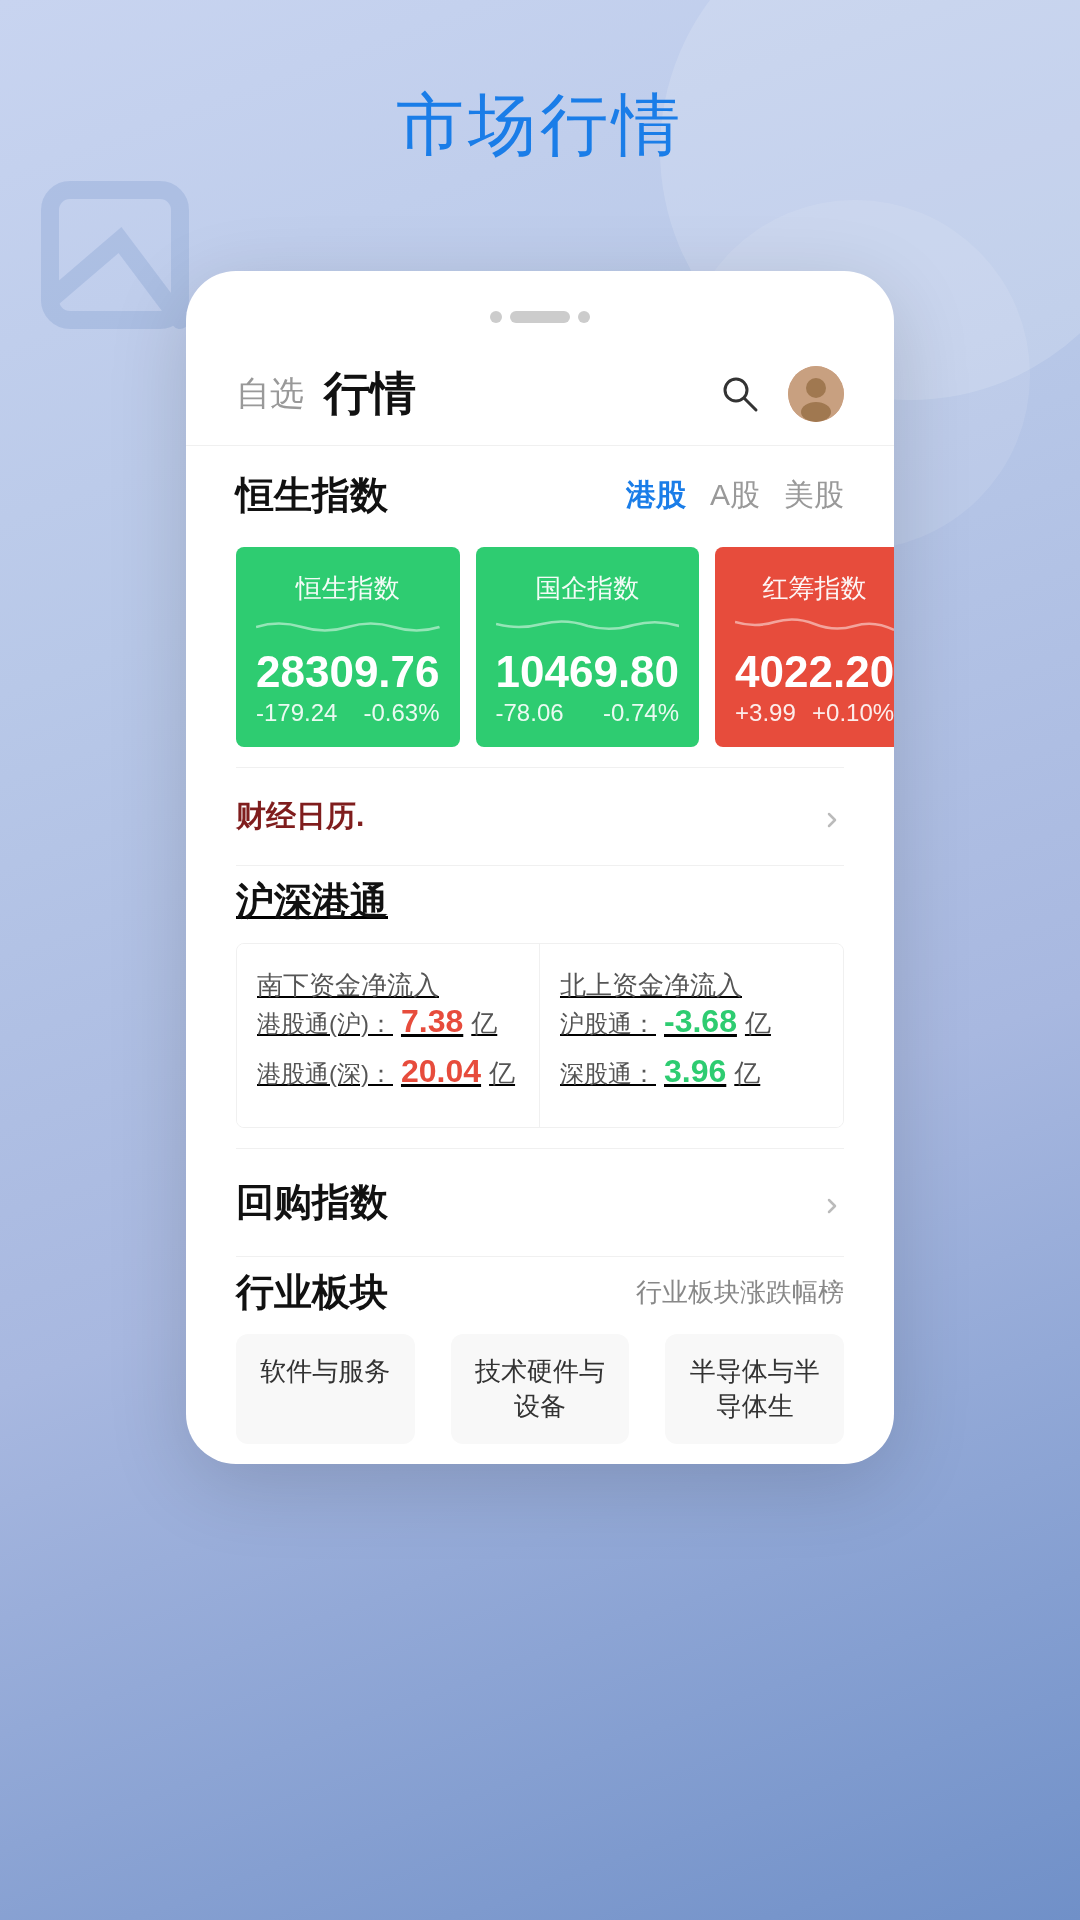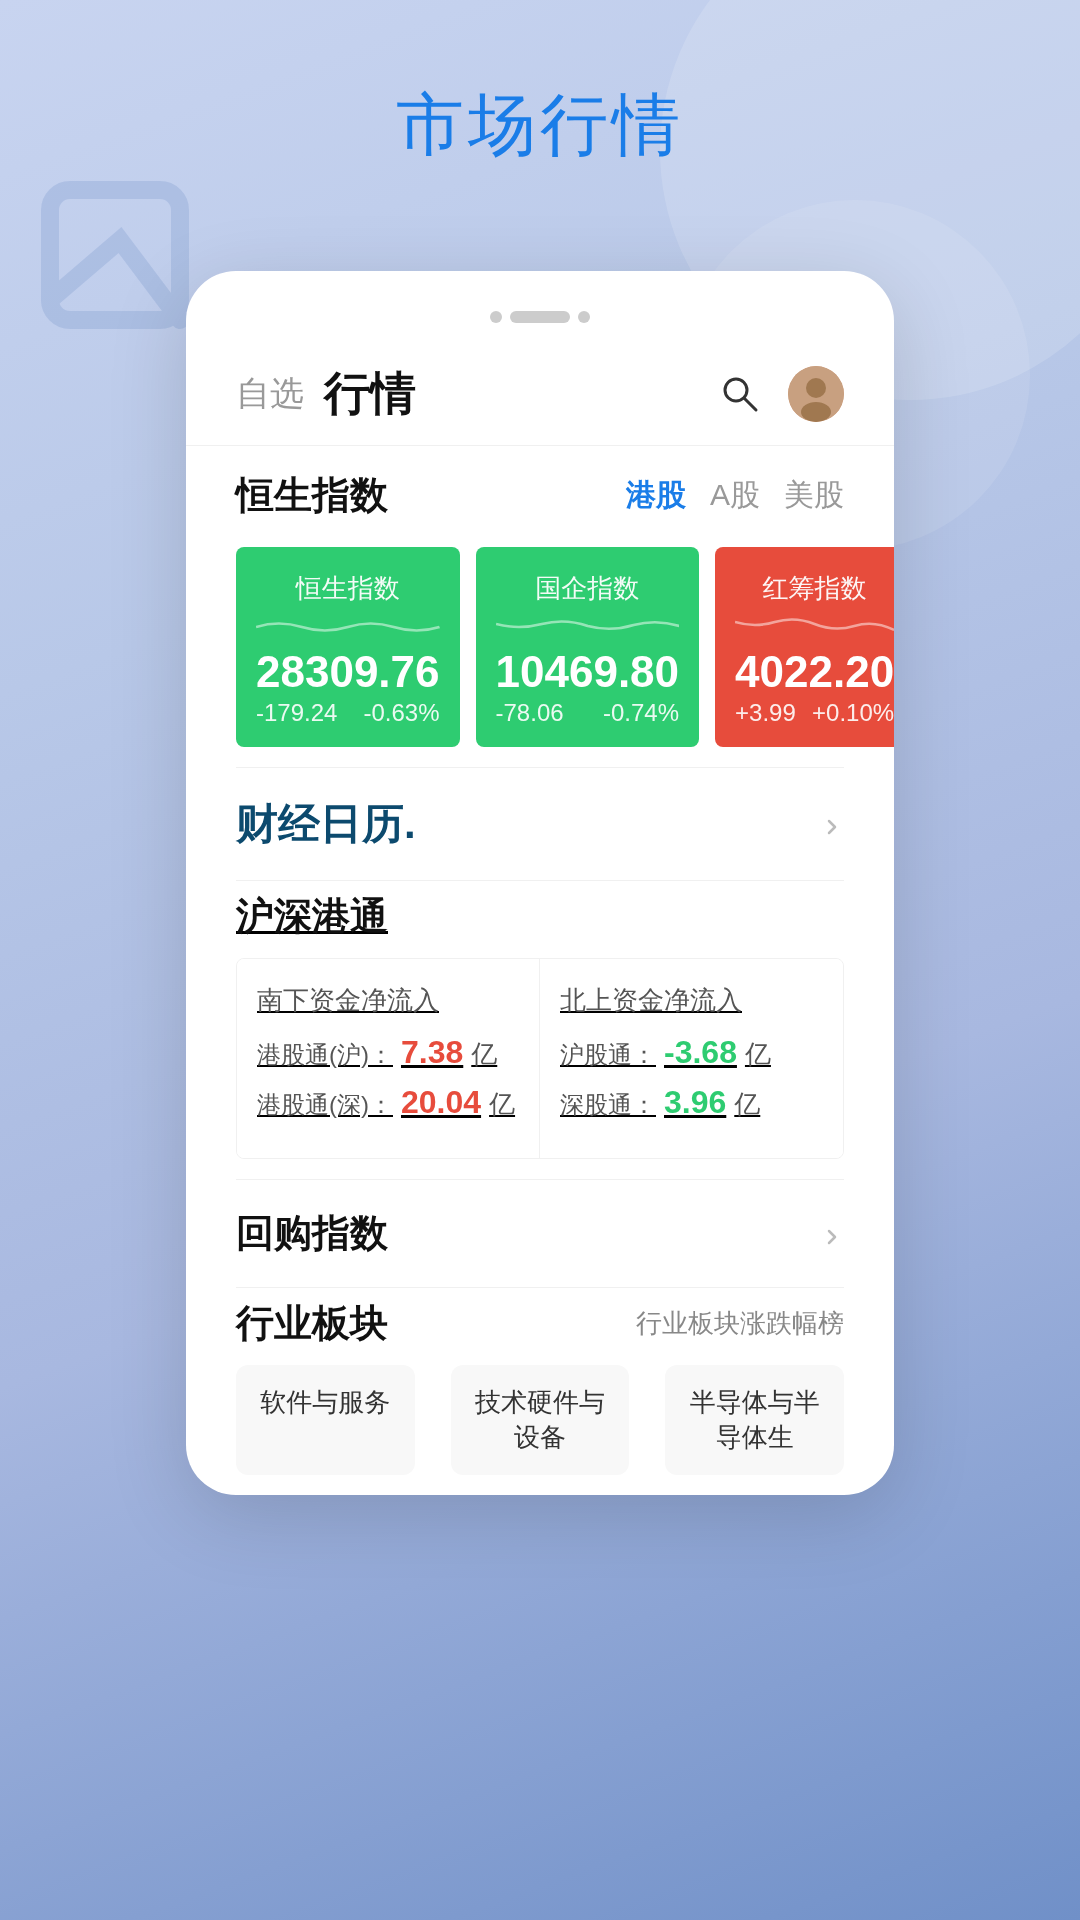--- a/index.html
+++ b/index.html
@@ -217,23 +217,23 @@
     }
 
     
     .calendar-row {
       display: flex;
       align-items: center;
       justify-content: space-between;
       padding: 28px 50px;
     }
     .calendar-title {
-      font-size: 42px;
+      font-size: 30px;
       font-weight: 700;
-      color: #0c4a6e;
+      color: #7f1d1d;
     }
     .chevron-right {
       width: 24px;
       height: 24px;
       color: #bbb;
       font-size: 30px;
     }
 
     
     .hshk-section {
@@ -257,21 +257,20 @@
       padding: 24px 20px;
       background: white;
     }
     .hshk-cell:first-child {
       border-right: 1px solid #f0f0f0;
     }
     .hshk-cell-title {
       font-size: 26px;
       color: #555;
       font-weight: 500;
-      margin-bottom: 16px;
     }
     .hshk-row {
       display: flex;
       align-items: baseline;
       gap: 8px;
       margin-bottom: 12px;
       font-size: 26px;
     }
     .hshk-label {
       color: #555;

